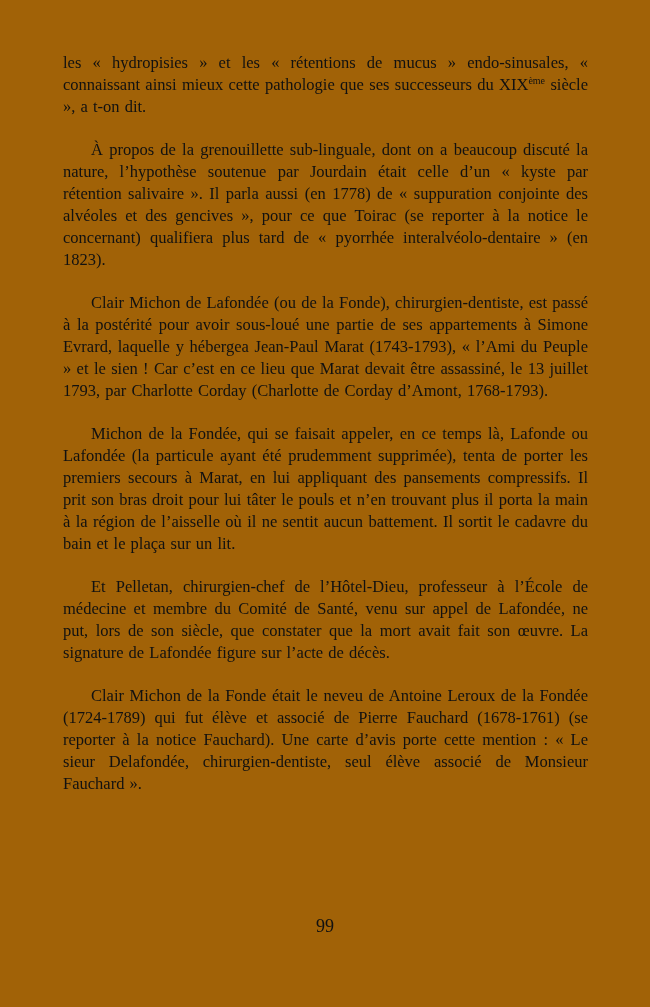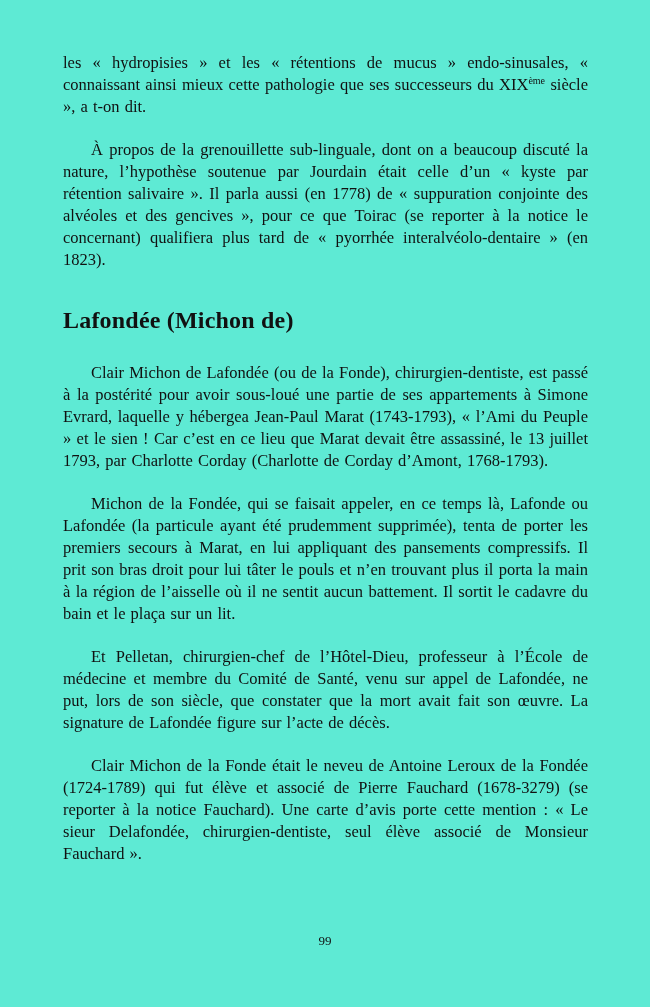--- a/index.html
+++ b/index.html
@@ -12,21 +12,21 @@
     background: #ffffff;
     color: #111111;
     font-family: "Liberation Serif", "DejaVu Serif", serif;
   }
   .page {
     position: relative;
     width: 650px;
     height: 1007px;
     box-sizing: border-box;
     padding: 52px 62px 0 63px;
-    background: #5eead4;
+    background: #a16207;
     overflow: hidden;
   }
   .para {
     font-size: 16.5px;
     line-height: 22px;
     text-align: justify;
     text-indent: 28px;
     margin: 0 0 21px 0;
     word-spacing: 1px;
   }
@@ -40,41 +40,40 @@
   }
   .heading {
     font-size: 24px;
     font-weight: bold;
     margin: 36px 0 28px 0;
     text-indent: 0;
     letter-spacing: 0.2px;
   }
   .page-number {
     position: absolute;
-    bottom: 58px;
+    bottom: 70px;
     left: 0;
     width: 100%;
     text-align: center;
-    font-size: 13px;
+    font-size: 18px;
   }
 </style>
 </head>
 <body>
 
 <div class="page">
 
   <p class="para no-indent"><span>les « hydropisies » et les « rétentions de mucus » endo-sinusales, « connaissant ainsi mieux cette pathologie que ses successeurs du XIX</span><sup class="sup">ème</sup><span> siècle », a t-on dit.</span></p>
 
   <p class="para">À propos de la grenouillette sub-linguale, dont on a beaucoup discuté la nature, l’hypothèse soutenue par Jourdain était celle d’un « kyste par rétention salivaire ». Il parla aussi (en 1778) de « suppuration conjointe des alvéoles et des gencives », pour ce que Toirac (se reporter à la notice le concernant) qualifiera plus tard de « pyorrhée interalvéolo-dentaire » (en 1823).</p>
 
-  <h1 class="heading">Lafondée (Michon de)</h1>
 
   <p class="para">Clair Michon de Lafondée (ou de la Fonde), chirurgien-dentiste, est passé à la postérité pour avoir sous-loué une partie de ses appartements à Simone Evrard, laquelle y hébergea Jean-Paul Marat (1743-1793), « l’Ami du Peuple » et le sien ! Car c’est en ce lieu que Marat devait être assassiné, le 13 juillet 1793, par Charlotte Corday (Charlotte de Corday d’Amont, 1768-1793).</p>
 
   <p class="para">Michon de la Fondée, qui se faisait appeler, en ce temps là, Lafonde ou Lafondée (la particule ayant été prudemment supprimée), tenta de porter les premiers secours à Marat, en lui appliquant des pansements compressifs. Il  prit son bras droit pour lui tâter le pouls et n’en trouvant plus il porta la main à la région de l’aisselle où il ne sentit aucun battement. Il sortit le cadavre du bain et le plaça sur un lit.</p>
 
   <p class="para">Et Pelletan, chirurgien-chef de l’Hôtel-Dieu, professeur à l’École de médecine et membre du Comité de Santé, venu sur appel de Lafondée, ne put, lors de son siècle, que constater que la mort avait fait son œuvre. La signature de Lafondée figure sur l’acte de décès.</p>
 
-  <p class="para">Clair Michon de la Fonde était le neveu de Antoine Leroux de la Fondée (1724-1789) qui fut élève et associé de Pierre Fauchard (1678-3279) (se reporter à la notice Fauchard). Une carte d’avis porte cette mention : « Le sieur Delafondée, chirurgien-dentiste, seul élève associé de Monsieur Fauchard ».</p>
+  <p class="para">Clair Michon de la Fonde était le neveu de Antoine Leroux de la Fondée (1724-1789) qui fut élève et associé de Pierre Fauchard (1678-1761) (se reporter à la notice Fauchard). Une carte d’avis porte cette mention : « Le sieur Delafondée, chirurgien-dentiste, seul élève associé de Monsieur Fauchard ».</p>
 
   <div class="page-number">99</div>
 
 </div>
 
 </body></html>

